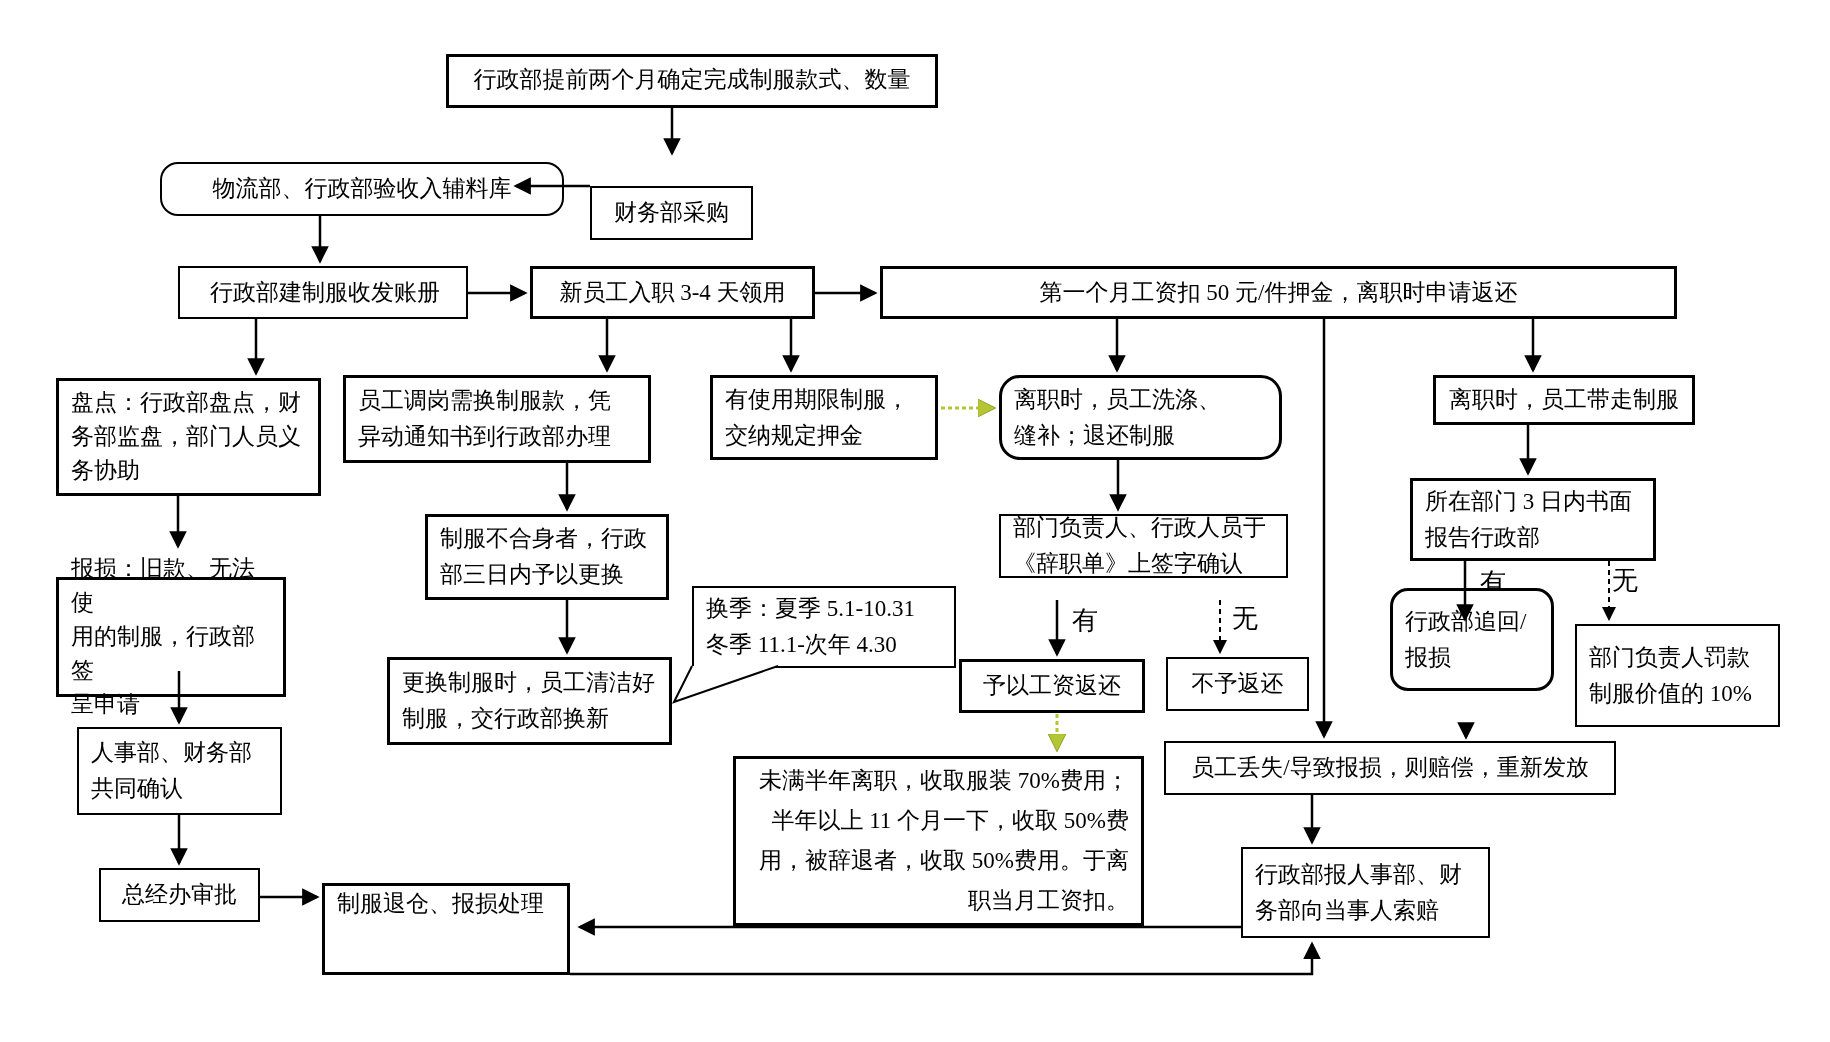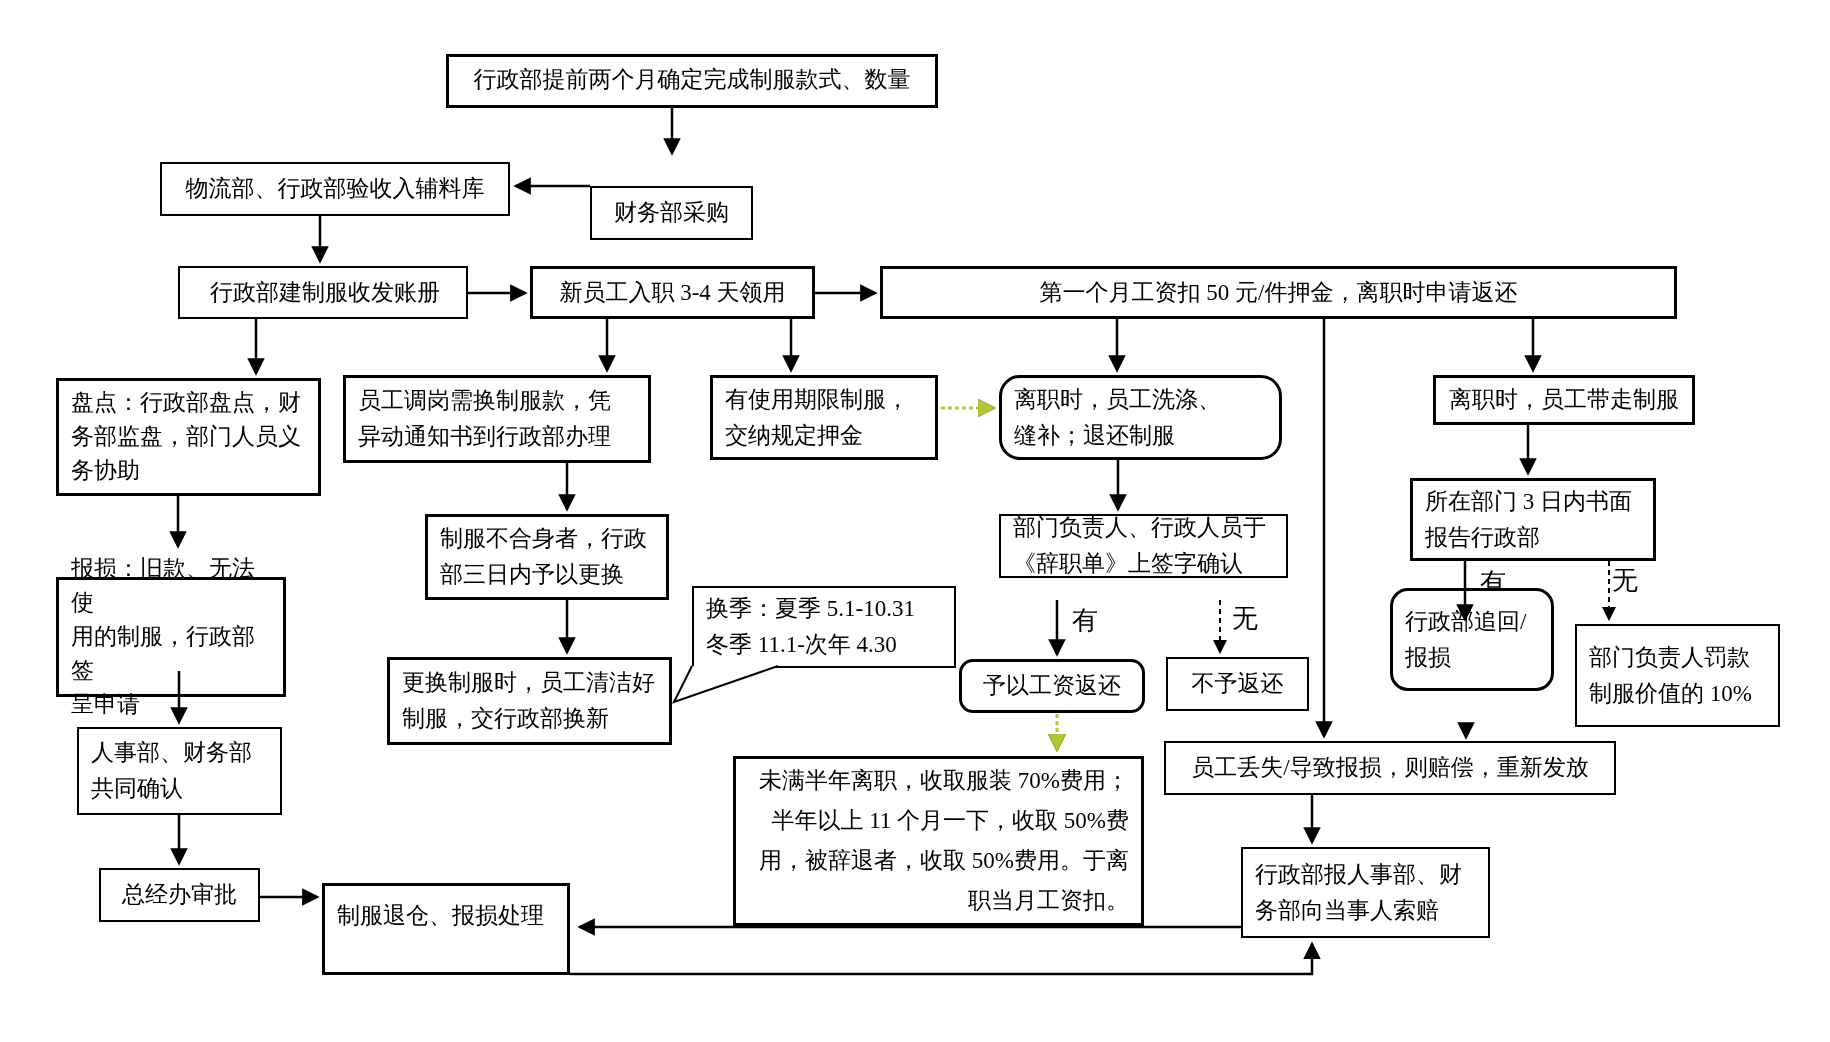--- a/index.html
+++ b/index.html
@@ -8,36 +8,36 @@
     font-family:"Liberation Serif","DejaVu Serif",serif;color:#000;
   }
   .node{
     position:absolute;box-sizing:border-box;background:#fff;border:3px solid #000;
     font-size:23px;line-height:36px;white-space:pre-line;
     display:flex;flex-direction:column;justify-content:center;text-align:left;
     padding:4px 12px;
   }
   .node.thin{border-width:2px;}
   .node.center{align-items:center;text-align:center;}
-  .node.top{justify-content:flex-start;padding-top:12px;}
+  .node.top{justify-content:flex-start;padding-top:0;}
   .node.tight{line-height:34px;}
   .node.loose{line-height:40px;}
   .edge-label{
     position:absolute;font-size:26px;line-height:26px;color:#000;
   }
   #arrows{position:absolute;left:0;top:0;z-index:3;pointer-events:none;}
   .node{z-index:2;}
 </style>
 </head>
 <body>
 
 <div id="canvas">
 
   <div class="node center" style="left:446px;top:54px;width:492px;height:54px;font-family:Liberation Mono, monospace;">行政部提前两个月确定完成制服款式、数量</div>
-  <div class="node center thin" style="left:160px;top:162px;width:350px;height:54px;">物流部、行政部验收入辅料库</div>
+  <div class="node center thin" style="left:160px;top:162px;width:404px;height:54px;border-radius:18px;">物流部、行政部验收入辅料库</div>
   <div class="node center thin" style="left:590px;top:158px;width:163px;height:54px;margin-top:28px;">财务部采购</div>
   <div class="node center thin" style="left:178px;top:266px;width:290px;height:53px;padding-left:16px;">行政部建制服收发账册</div>
   <div class="node center" style="left:530px;top:266px;width:285px;height:53px;">新员工入职 3-4 天领用</div>
   <div class="node center" style="left:880px;top:266px;width:797px;height:53px;">第一个月工资扣 50 元/件押金，离职时申请返还</div>
   <div class="node tight" style="left:56px;top:378px;width:265px;height:118px;">盘点：行政部盘点，财
 务部监盘，部门人员义
 务协助</div>
   <div class="node tight" style="left:56px;top:577px;width:230px;height:120px;">报损：旧款、无法使
 用的制服，行政部签
 呈申请</div>
@@ -52,21 +52,21 @@
   <div class="node" style="left:387px;top:657px;width:285px;height:88px;">更换制服时，员工清洁好
 制服，交行政部换新</div>
   <div class="node thin" style="left:692px;top:586px;width:264px;height:82px;">换季：夏季 5.1-10.31
 冬季 11.1-次年 4.30</div>
   <div class="node" style="left:710px;top:375px;width:228px;height:85px;">有使用期限制服，
 交纳规定押金</div>
   <div class="node" style="left:999px;top:375px;width:283px;height:85px;border-radius:21px;">离职时，员工洗涤、
 缝补；退还制服</div>
   <div class="node thin" style="left:999px;top:514px;width:289px;height:64px;">部门负责人、行政人员于
 《辞职单》上签字确认</div>
-  <div class="node center" style="left:959px;top:659px;width:186px;height:54px;border-radius:14px;">予以工资返还</div>
+  <div class="node center" style="left:959px;top:659px;width:186px;height:54px;">予以工资返还</div>
   <div class="node center thin" style="left:1166px;top:657px;width:143px;height:54px;">不予返还</div>
   <div class="node loose" style="left:733px;top:756px;width:411px;height:170px;text-align:right;">未满半年离职，收取服装 70%费用；
 半年以上 11 个月一下，收取 50%费
 用，被辞退者，收取 50%费用。于离
 职当月工资扣。</div>
   <div class="node center" style="left:1433px;top:375px;width:262px;height:50px;">离职时，员工带走制服</div>
   <div class="node" style="left:1410px;top:478px;width:246px;height:83px;">所在部门 3 日内书面
 报告行政部</div>
   <div class="node" style="left:1390px;top:588px;width:164px;height:103px;border-radius:18px;">行政部追回/
 报损</div>

